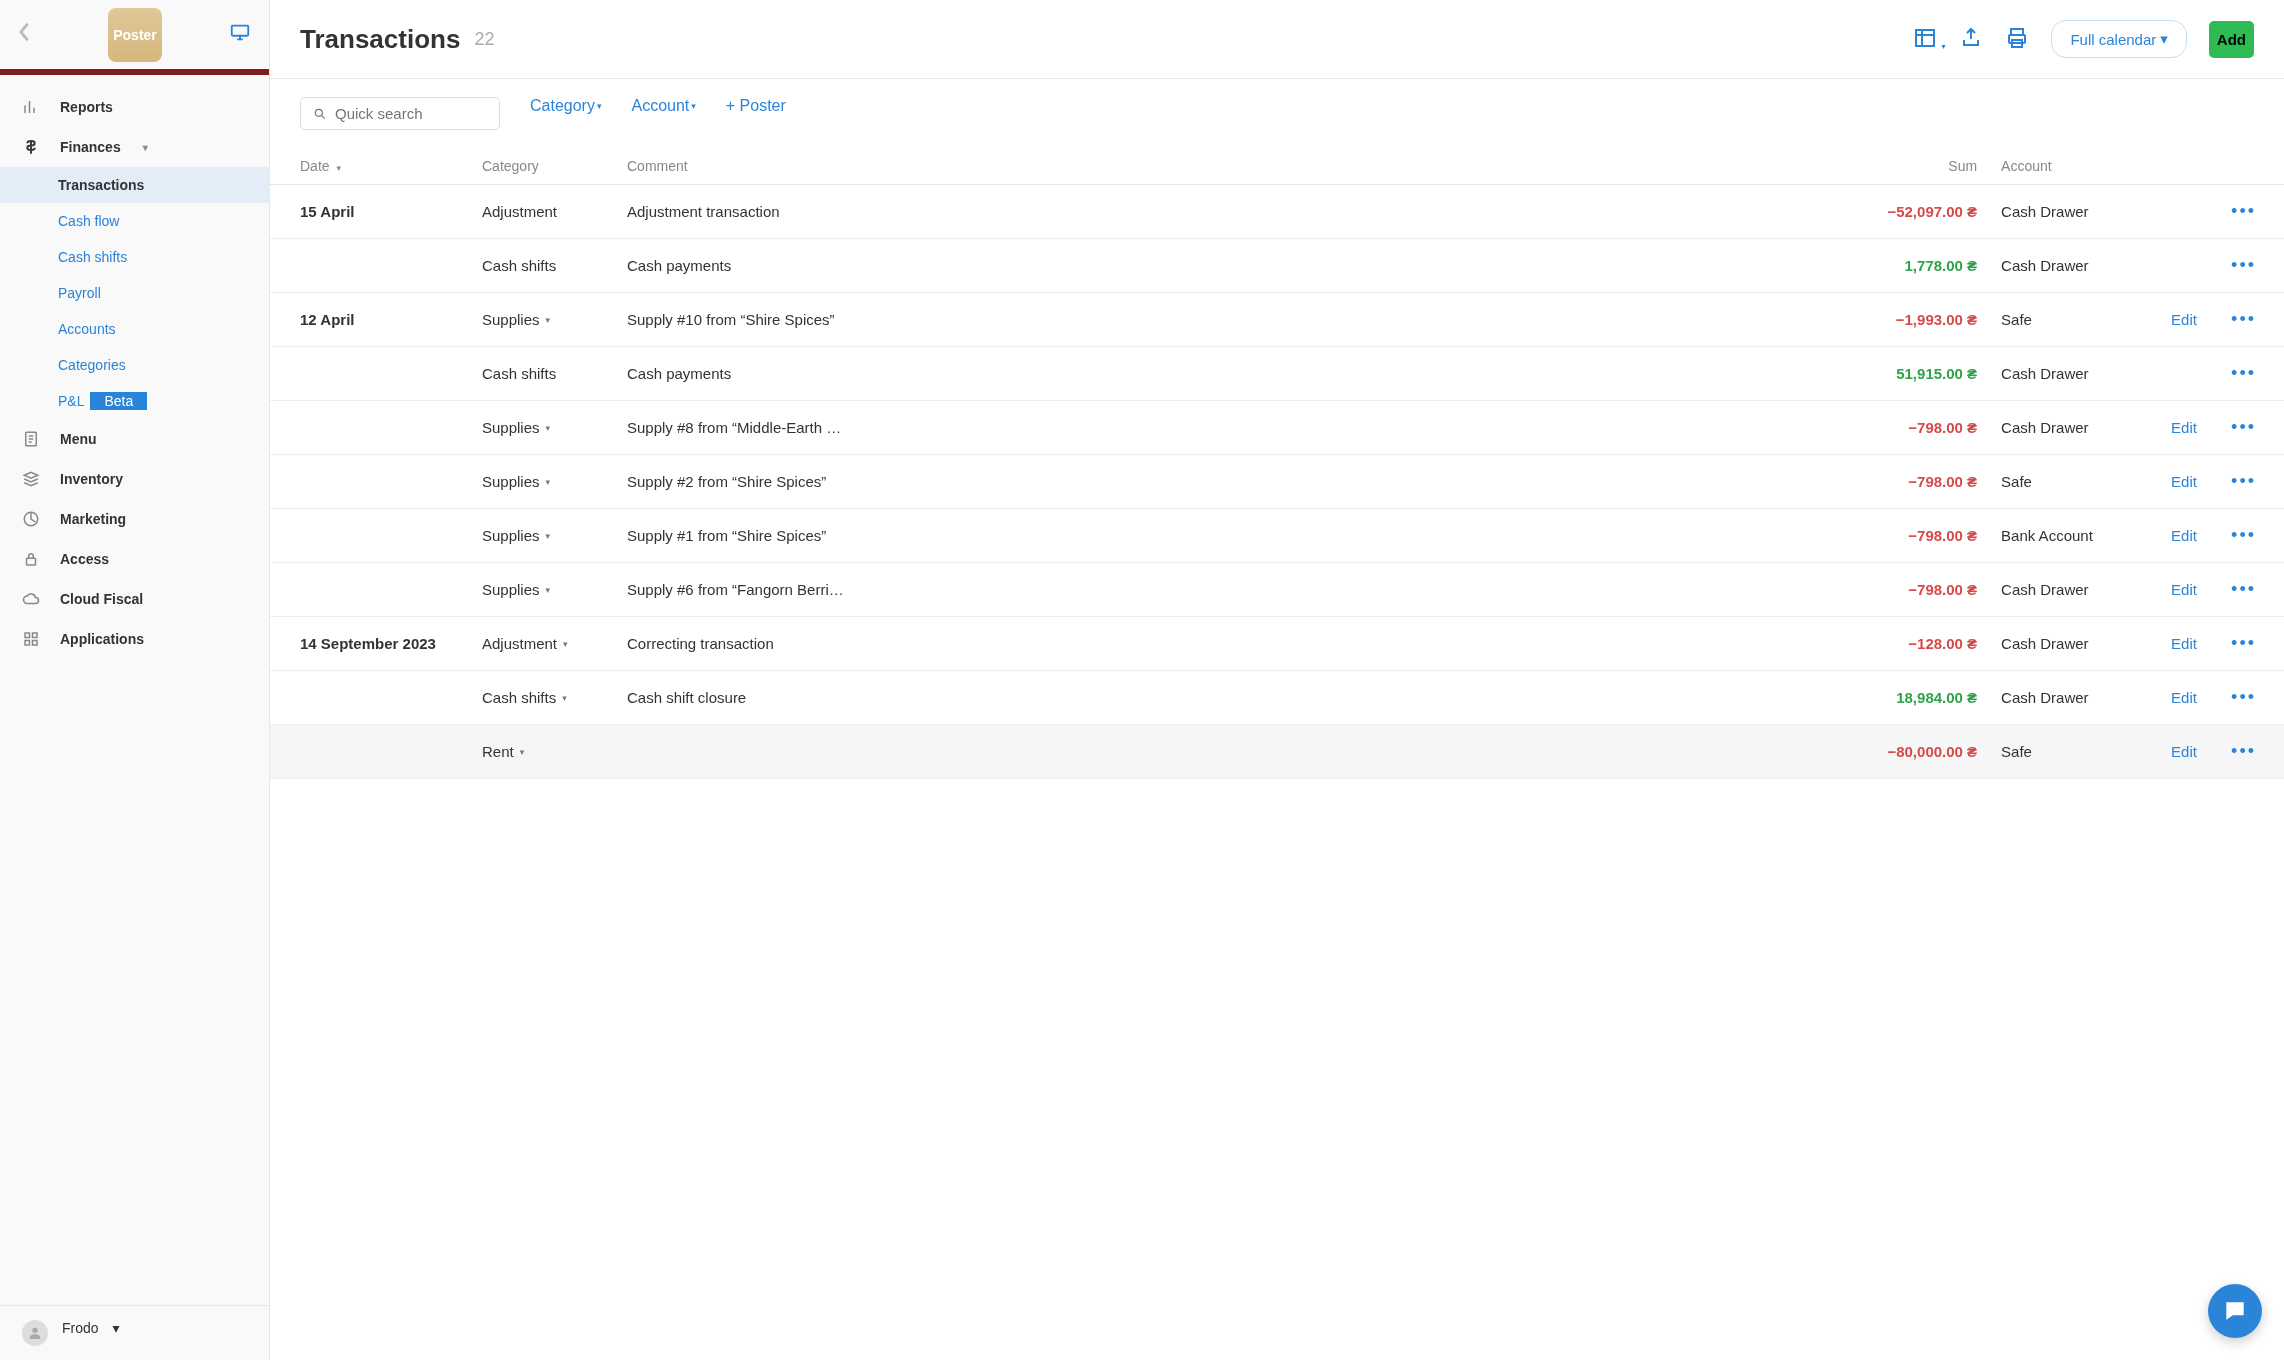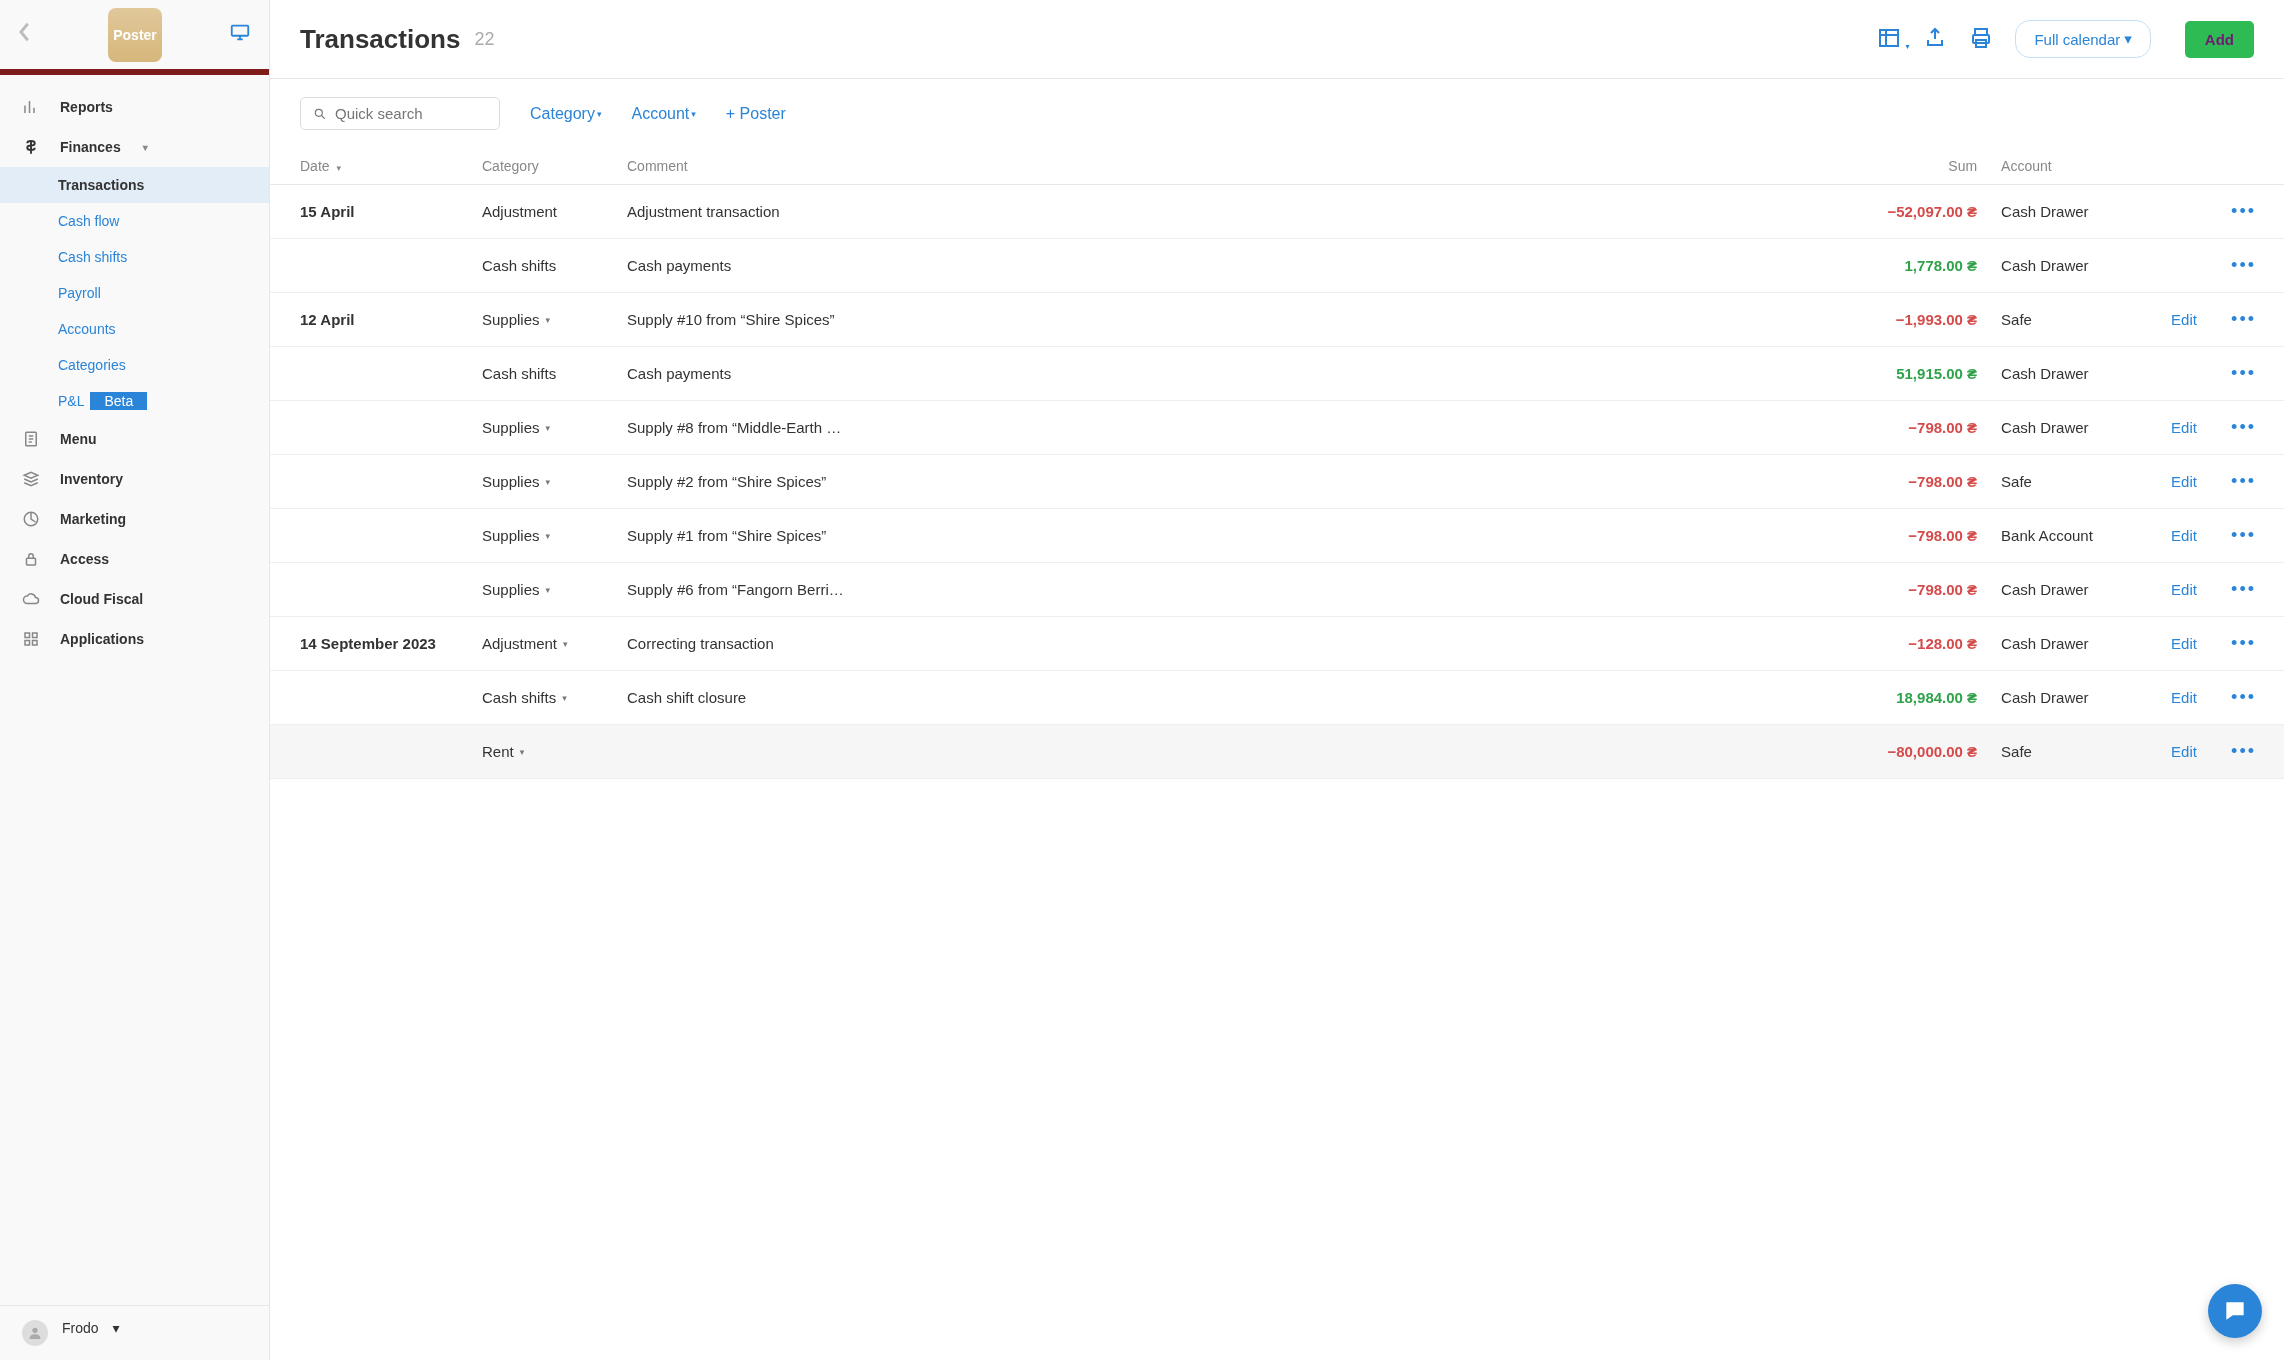--- a/index.html
+++ b/index.html
@@ -131,33 +131,32 @@
     color: #2a84d8;
     background: #fff;
     padding: 9px 18px;
     border-radius: 15px;
     font-size: 15px;
     cursor: pointer;
     display: inline-flex; align-items: center; gap: 4px;
   }
   .btn-primary {
     background: #2fbb53;
-    color: #701a75;
+    color: #000000;
     border: none;
-    padding: 10px 20px;
+    padding: 10px 8px;
     border-radius: 5px;
     font-size: 15px;
     font-weight: 600;
     cursor: pointer;
-    margin-left: 12px;
   }
 
   .toolbar {
     display: flex;
-    align-items: center;
+    align-items: flex-start;
     padding: 18px 30px;
     gap: 30px;
   }
   .search-wrap {
     display: flex;
     align-items: center;
     border: 1px solid #ddd;
     border-radius: 5px;
     padding: 7px 12px;
     width: 200px;

